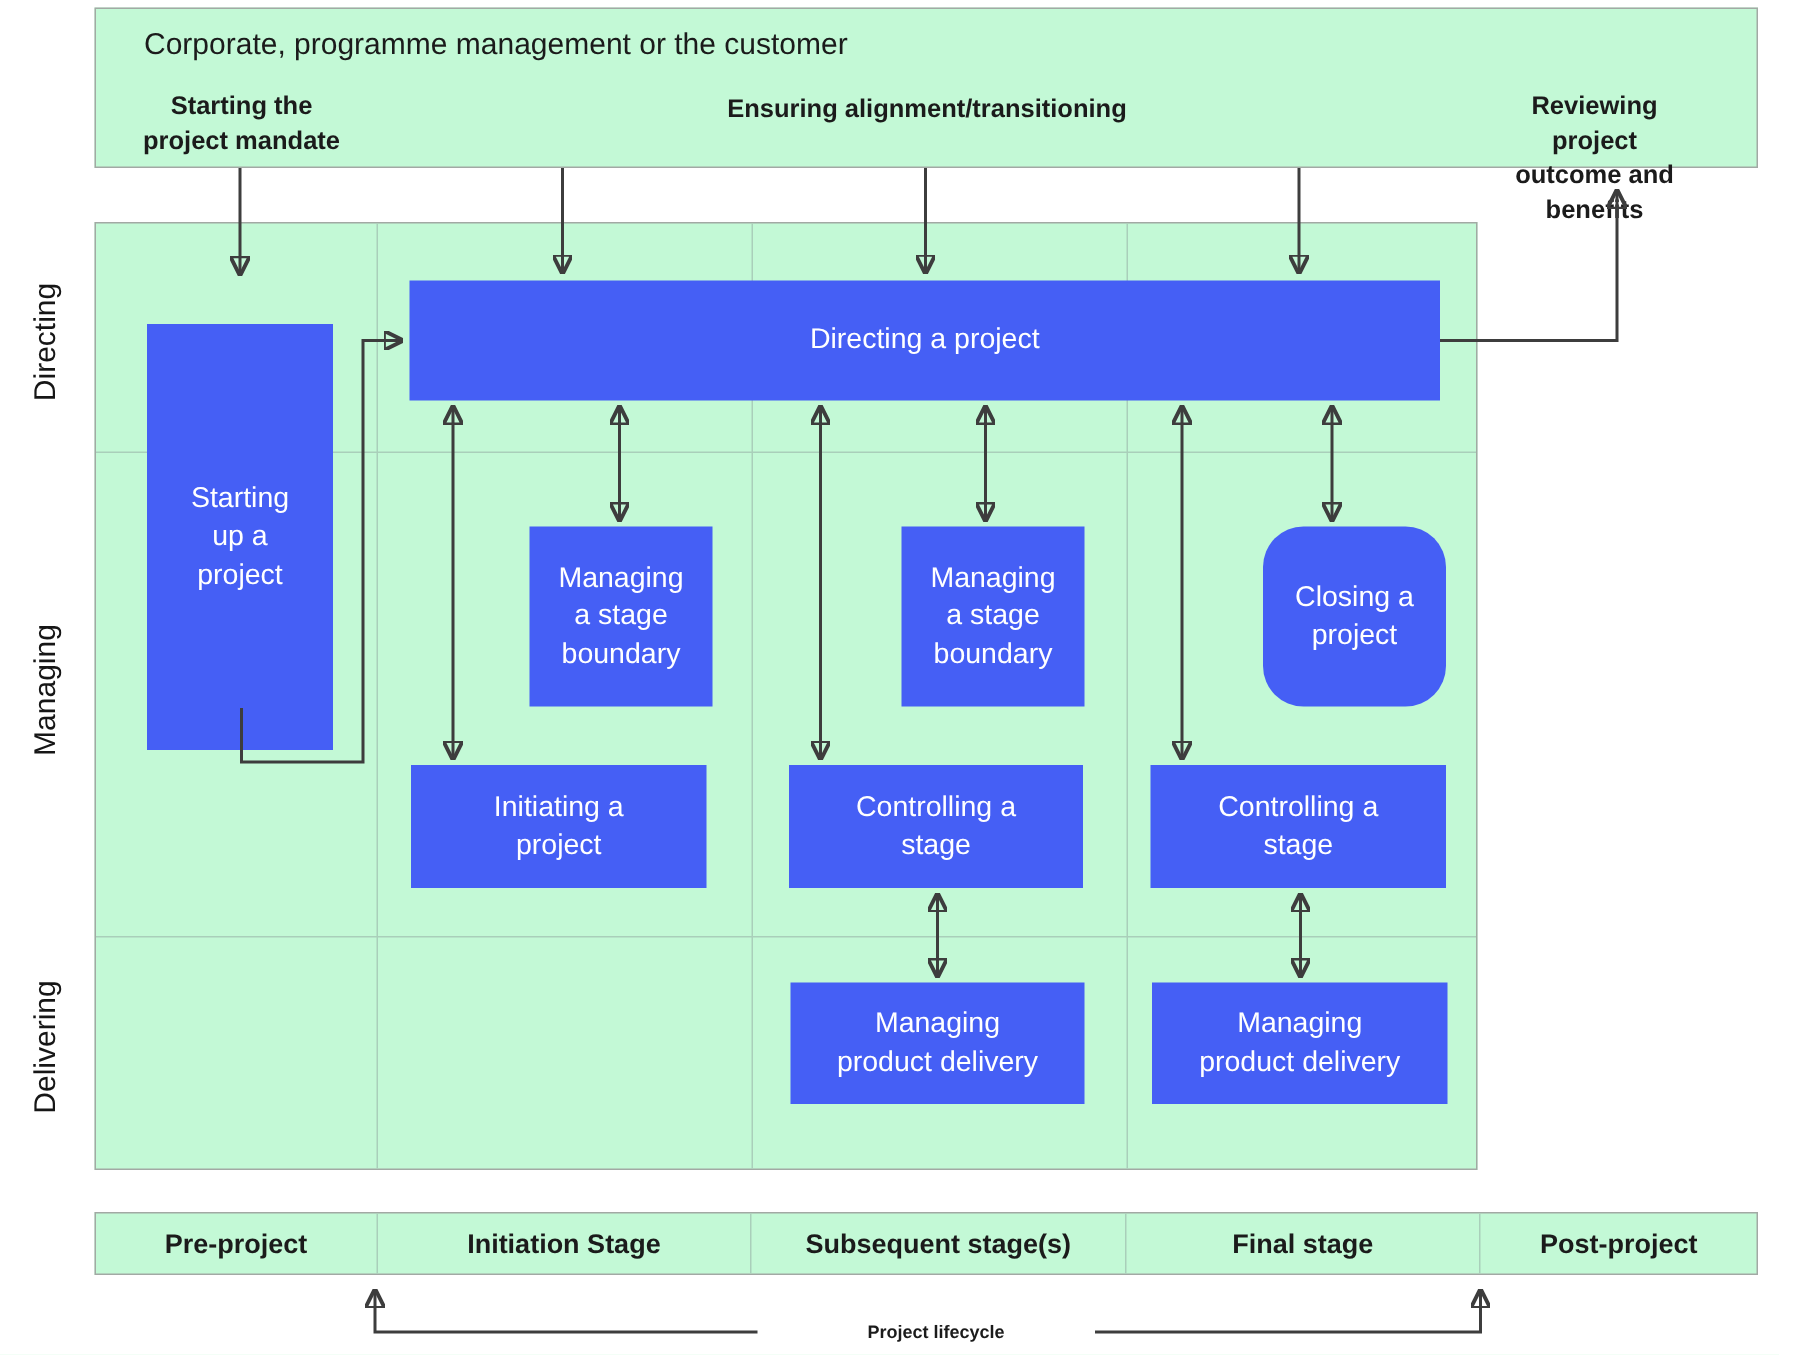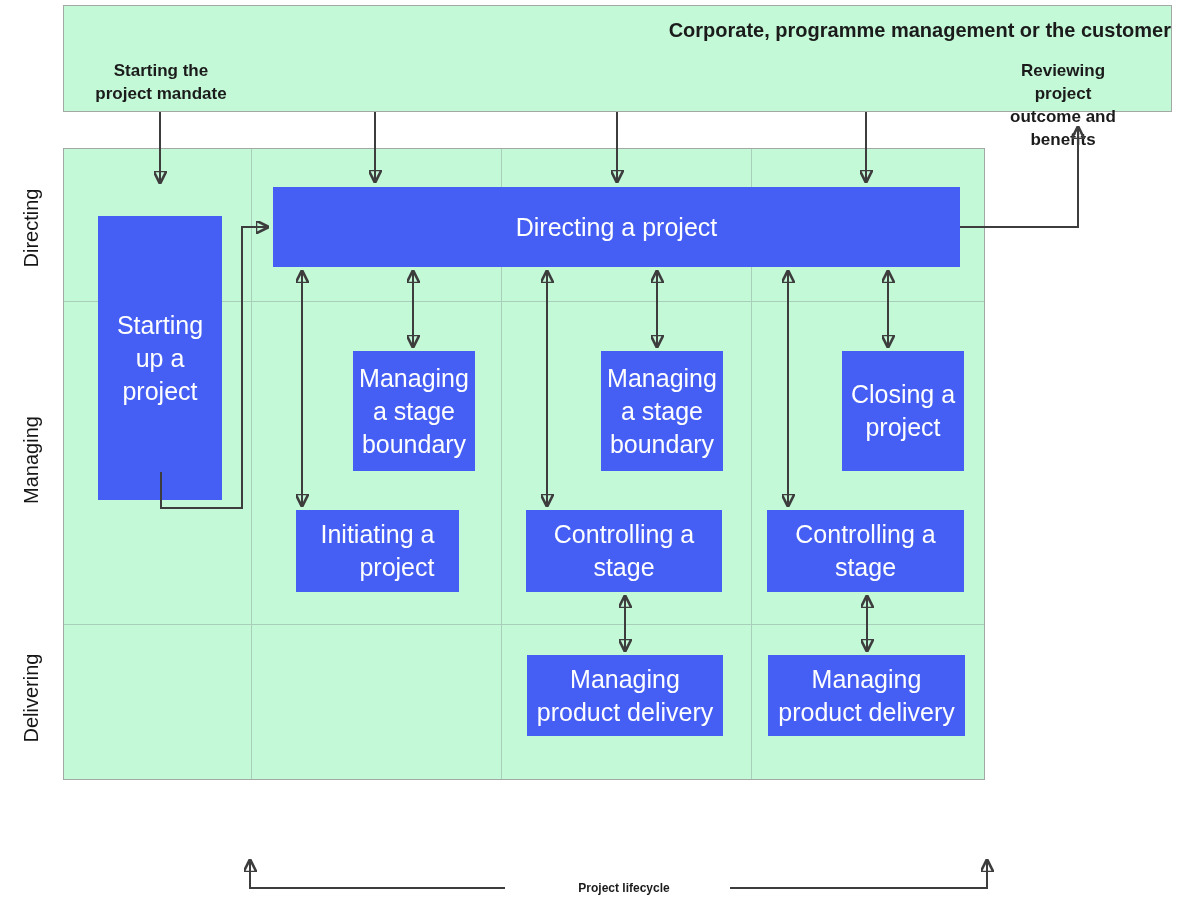--- a/index.html
+++ b/index.html
@@ -4,22 +4,22 @@
 <style>
   * { margin:0; padding:0; box-sizing:border-box; }
   html,body { background:#ffffff; }
   body { font-family:"Liberation Sans", sans-serif; color:#1b1b1b; }
   #canvas { position:relative; width:1196px; height:903px; background:#ffffff; overflow:hidden; }
 
   .green-panel { background:#c3f9d6; border:1px solid #a2a9a4; }
 
   
   #banner { position:absolute; left:63px; top:5px; width:1109px; height:107px; }
-  #banner-title { position:absolute; left:0; top:13px; width:100%; text-align:right;
-                  font-size:20px; font-weight:700; }
+  #banner-title { position:absolute; left:0; top:13px; width:100%; text-align:left;
+                  font-size:20px; font-weight:400;padding-left:32px; }
   .banner-label { position:absolute; transform:translateX(-50%); text-align:center;
                   font-size:17px; font-weight:700; white-space:pre-line; line-height:1.35; }
   #label-mandate   { left:97px;  top:54px; }
   #label-ensuring  { left:554px; top:56px; }
   #label-reviewing { left:999px; top:54px;text-align:center; }
 
   
   #main-grid { position:absolute; left:63px; top:148px; width:922px; height:632px; }
   .vline { position:absolute; top:0; width:1px; height:100%; background:#a9cfba; }
   .hline { position:absolute; left:0; height:1px; width:100%; background:#a9cfba; }
@@ -29,27 +29,27 @@
   
   .row-label { position:absolute; left:31px; transform:translate(-50%,-50%) rotate(-90deg);
                font-size:20px; font-weight:500; color:#161616; white-space:nowrap; }
   #row-directing  { top:228px; }
   #row-managing   { top:460px; }
   #row-delivering { top:698px; }
 
   
   .pbox { position:absolute; background:#455ff5; color:#ffffff; display:flex;
           align-items:center; justify-content:center; text-align:center;
-          font-size:25px; font-weight:500; line-height:1.32; white-space:pre-line; }
+          font-size:19px; font-weight:500; line-height:1.32; white-space:pre-line; }
   #box-starting   { left:98px;  top:188px; width:124px; height:284px;margin-top:28px; }
   #box-directing  { left:273px; top:187px; width:687px; height:80px;  }
   #box-msb1       { left:353px; top:351px; width:122px; height:120px; }
   #box-msb2       { left:601px; top:351px; width:122px; height:120px; }
-  #box-closing    { left:842px; top:351px; width:122px; height:120px; }
-  #box-initiating { left:296px; top:510px; width:163px; height:82px;text-align:right;  }
+  #box-closing    { left:842px; top:351px; width:122px; height:120px;border-radius:27px; }
+  #box-initiating { left:274px; top:510px; width:197px; height:82px;  }
   #box-cs1        { left:526px; top:510px; width:196px; height:82px;  }
   #box-cs2        { left:767px; top:510px; width:197px; height:82px;  }
   #box-mpd1       { left:527px; top:655px; width:196px; height:81px;  }
   #box-mpd2       { left:768px; top:655px; width:197px; height:81px;  }
 
   
   #stage-bar { position:absolute; left:63px; top:808px; width:1109px; height:42px;
                display:flex; }
   .stage-cell { display:flex; align-items:center; justify-content:center;
                 font-size:18px; font-weight:700; border-left:1px solid #a9cfba; }
@@ -68,20 +68,21 @@
 </style>
 </head>
 <body>
 
 <div id="canvas">
 
   <div id="banner" class="green-panel">
     <div id="banner-title">Corporate, programme management or the customer</div>
     <div id="label-mandate" class="banner-label">Starting the
 project mandate</div>
+    <div id="label-ensuring" class="banner-label">Ensuring alignment/transitioning</div>
     <div id="label-reviewing" class="banner-label">Reviewing project
 outcome and benefits</div>
   </div>
 
   <div id="row-directing" class="row-label">Directing</div>
   <div id="row-managing" class="row-label">Managing</div>
   <div id="row-delivering" class="row-label">Delivering</div>
 
   <div id="main-grid" class="green-panel">
     <div id="vline-1" class="vline"></div>
@@ -107,20 +108,27 @@
 project</div>
   <div id="box-cs1" class="pbox">Controlling a
 stage</div>
   <div id="box-cs2" class="pbox">Controlling a
 stage</div>
   <div id="box-mpd1" class="pbox">Managing
 product delivery</div>
   <div id="box-mpd2" class="pbox">Managing
 product delivery</div>
 
+  <div id="stage-bar" class="green-panel">
+    <div id="stage-0" class="stage-cell">Pre-project</div>
+    <div id="stage-1" class="stage-cell">Initiation Stage</div>
+    <div id="stage-2" class="stage-cell">Subsequent stage(s)</div>
+    <div id="stage-3" class="stage-cell">Final stage</div>
+    <div id="stage-4" class="stage-cell">Post-project</div>
+  </div>
 
   <div id="lifecycle-label">Project lifecycle</div>
 
   <svg id="arrows" viewBox="0 0 1196 903" xmlns="http://www.w3.org/2000/svg">
     <defs>
       <marker id="ah" viewBox="0 0 10 10" refX="8.5" refY="5" markerWidth="6.5" markerHeight="6.5" orient="auto-start-reverse">
         <path d="M0,0 L10,5 L0,10 z" fill="#3d3d3d" stroke="none"></path>
       </marker>
     </defs>
     <path d="M160,112 V182" marker-end="url(#ah)"></path>

